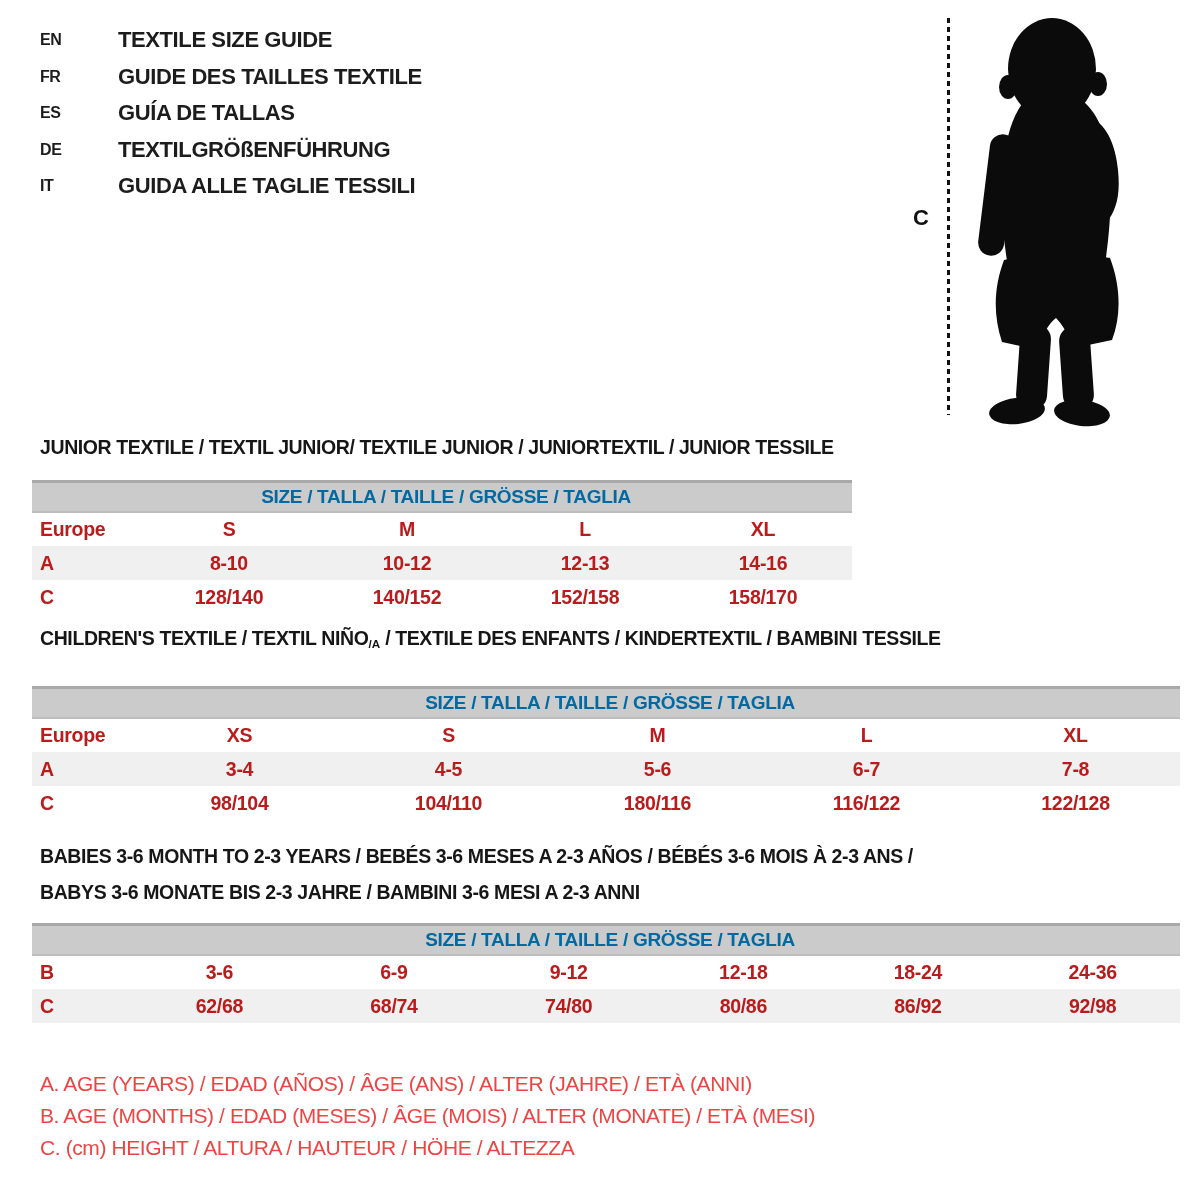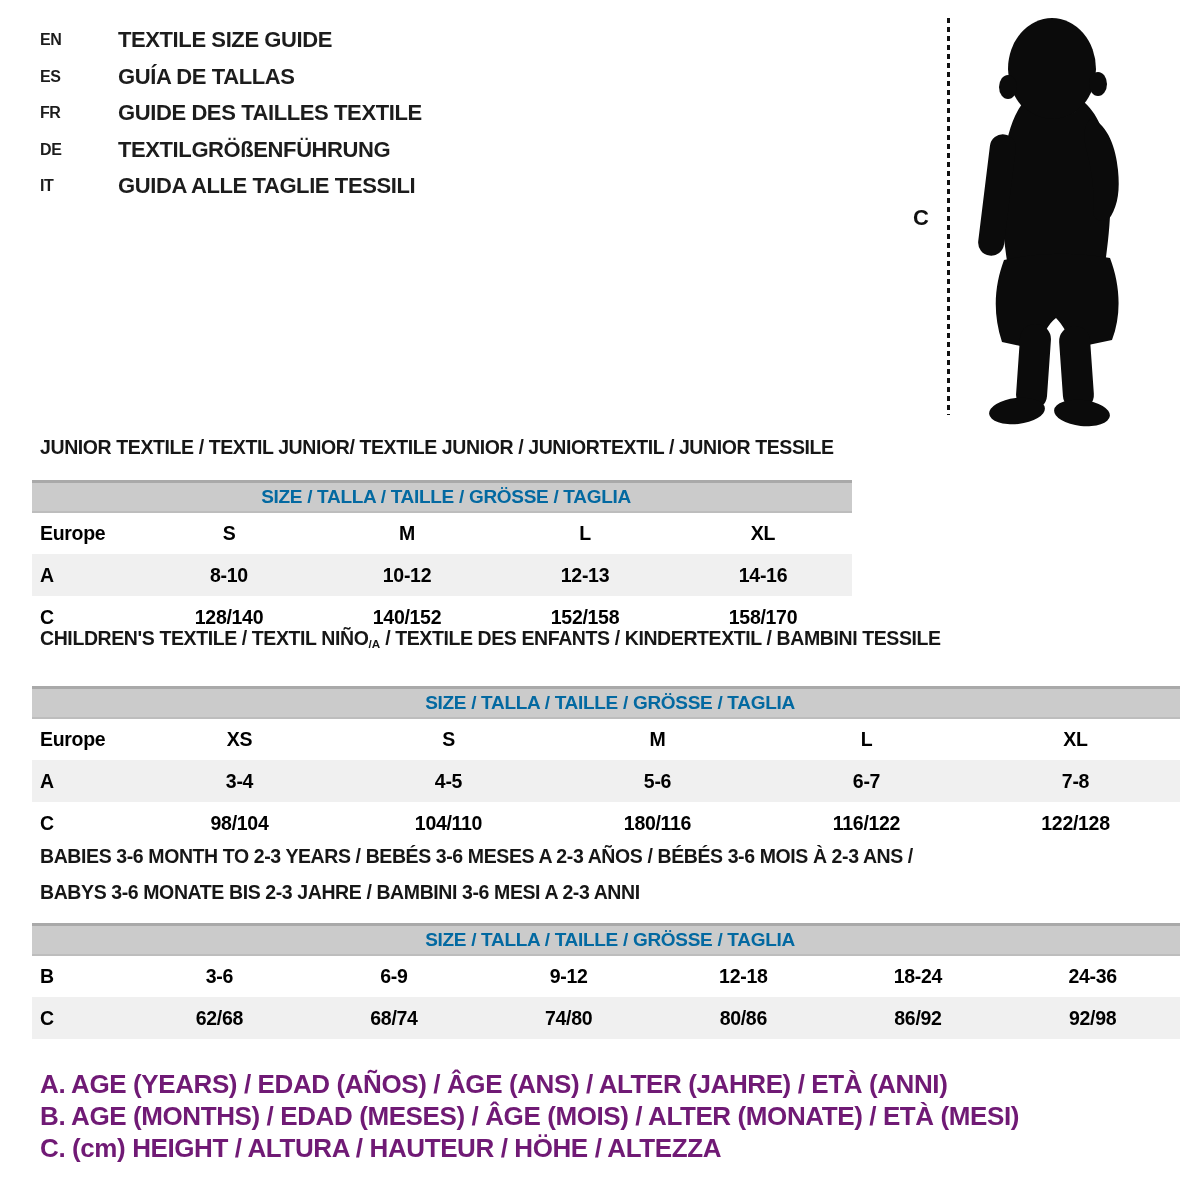--- a/index.html
+++ b/index.html
@@ -40,58 +40,58 @@
   
   .size-table {
     position:absolute; left:32px; border-collapse:collapse; table-layout:fixed;
     font-weight:700; color:#333; letter-spacing:-0.3px;
   }
   .size-table th.band {
     background:#cbcbcb; border-top:3px solid #a9a9a9; border-bottom:2px solid #bdbdbd;
     text-align:center; padding:3px 0 3px 8px; font-size:19px; font-weight:700;
     color:#0369a1; height:30px; letter-spacing:-0.3px;margin-left:12px;
   }
-  .size-table td { height:42px; text-align:center; font-size:19.5px; color:#000000; }
+  .size-table td { height:34px; text-align:center; font-size:19.5px; color:#b91c1c; }
   .size-table td.lbl { text-align:left; padding-left:8px; }
   .r-alt td { background:#f0f0f0; }
   .w-junior { width:820px; top:480px; }
   .w-junior .c0 { width:108px; }
   .w-children { width:1148px; top:686px; }
   .w-children .c0 { width:103px; }
   .w-babies { width:1148px; top:923px; }
   .w-babies .c0 { width:100px; }
   .t-children-title { top:627px; }
   .t-junior-title { top:436px; }
   .t-babies-l1 { top:845px; }
   .t-babies-l2 { top:881px; }
 
   
   .notes { position:absolute; left:40px; top:1068px; }
   .note-line {
-    font-size:26px; font-weight:700; letter-spacing:-0.4px;
-    line-height:32px; color:#701a75; white-space:nowrap;
+    font-size:21px; font-weight:400; letter-spacing:-0.4px;
+    line-height:32px; color:#ef4444; white-space:nowrap;
   }
 </style>
 </head>
 <body>
 
 <div class="page">
 
   <div class="lang-header">
     <div class="lang-row">
       <span class="lang-code">EN</span>
       <span class="lang-label">TEXTILE SIZE GUIDE</span>
     </div>
     <div class="lang-row">
+      <span class="lang-code">FR</span>
+      <span class="lang-label">GUIDE DES TAILLES TEXTILE</span>
+    </div>
+    <div class="lang-row">
       <span class="lang-code">ES</span>
       <span class="lang-label">GUÍA DE TALLAS</span>
-    </div>
-    <div class="lang-row">
-      <span class="lang-code">FR</span>
-      <span class="lang-label">GUIDE DES TAILLES TEXTILE</span>
     </div>
     <div class="lang-row">
       <span class="lang-code">DE</span>
       <span class="lang-label">TEXTILGRÖßENFÜHRUNG</span>
     </div>
     <div class="lang-row">
       <span class="lang-code">IT</span>
       <span class="lang-label">GUIDA ALLE TAGLIE TESSILI</span>
     </div>
   </div>

